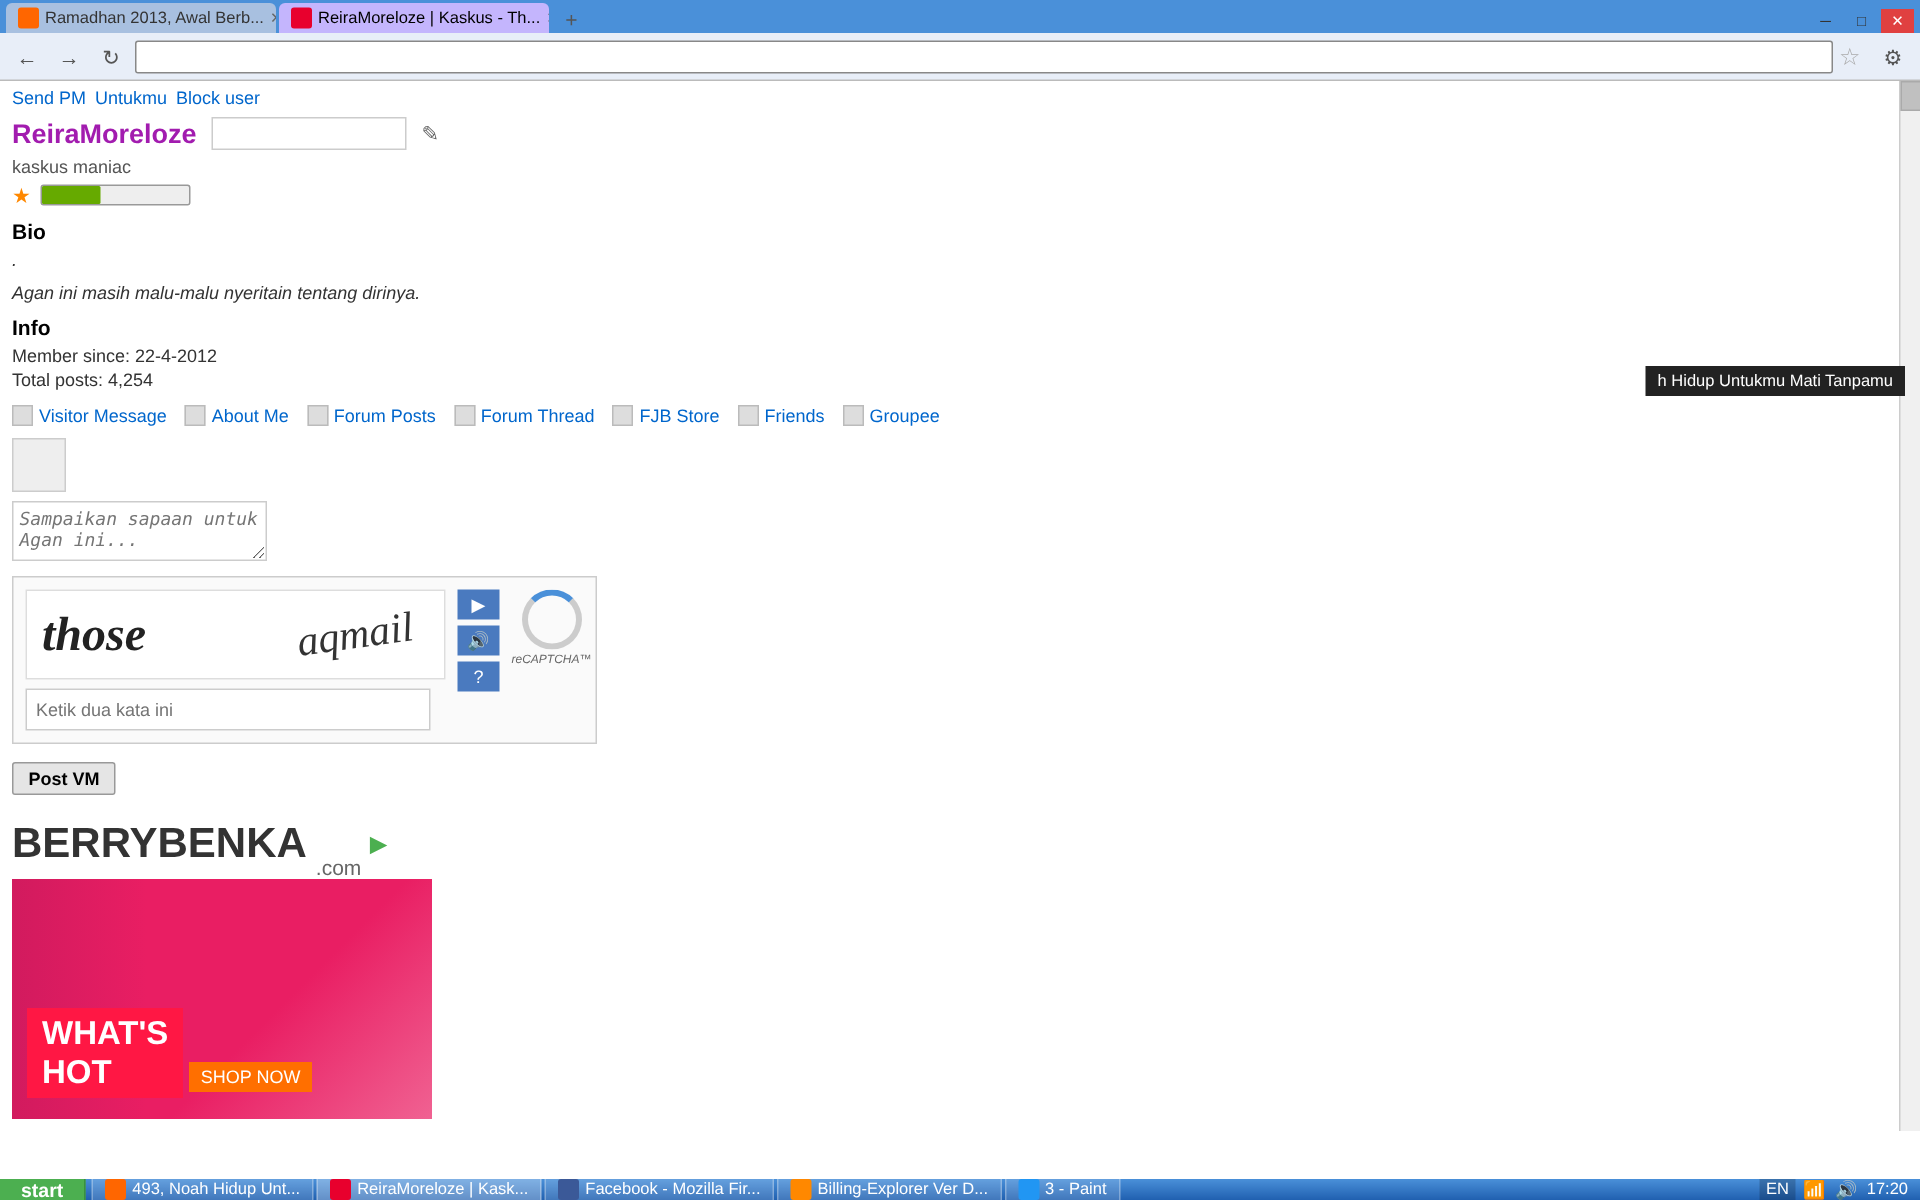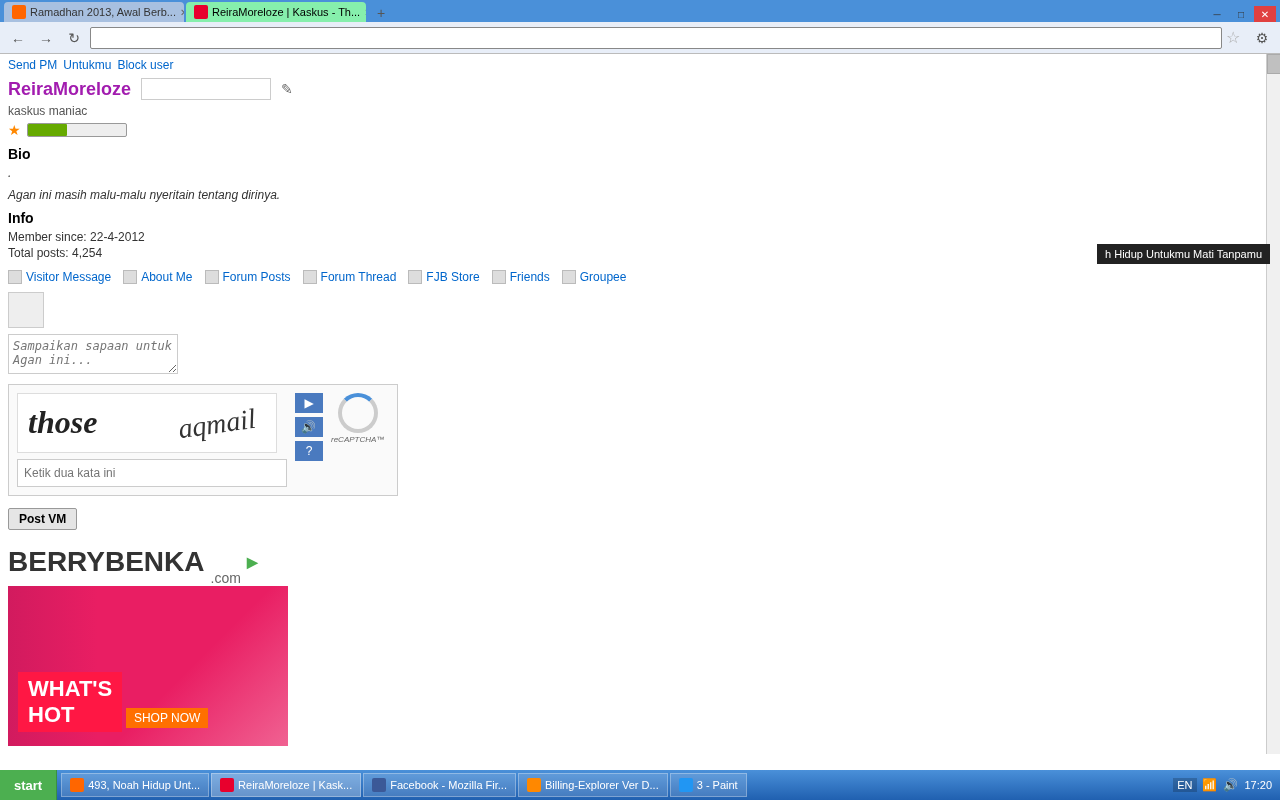--- a/index.html
+++ b/index.html
@@ -2,21 +2,21 @@
 <html><head>
   <meta charset="utf-8">
   <style>
     * { margin: 0; padding: 0; box-sizing: border-box; }
     body { font-family: Arial, sans-serif; font-size: 13px; background: #fff; overflow-x: hidden; }
 
     
     .browser-chrome { width: 1280px; background: #dce6f5; }
     .tab { display: flex; align-items: center; height: 20px; padding: 0 8px; font-size: 11px; border-radius: 4px 4px 0 0; max-width: 180px; overflow: hidden; white-space: nowrap; text-overflow: ellipsis; }
     .tab.inactive { background: #a8c0e0; color: #333; margin-right: 2px; }
-    .tab.active { background: #86efac; color: #000; margin-right: 2px; margin-top: 24px; }
+    .tab.active { background: #c4b5fd; color: #000; margin-right: 2px; margin-top: 24px; }
     .tab-close { margin-left: 4px; color: #666; font-size: 10px; cursor: pointer; }
     .tab-icon { width: 14px; height: 14px; background: #ff6600; border-radius: 2px; margin-right: 4px; flex-shrink: 0; display: inline-block; }
     .tab-icon.kaskus { background: #e8002d; }
     .tab-new { width: 18px; height: 18px; display: flex; align-items: center; justify-content: center; color: #555; font-size: 14px; margin-left: 4px; cursor: pointer; }
     .window-controls { margin-left: auto; display: flex; gap: 2px; }
     .win-btn { width: 22px; height: 16px; display: flex; align-items: center; justify-content: center; font-size: 10px; cursor: pointer; color: #333; }
     .win-btn.close { background: #e04040; color: white; }
 
     .nav-bar { background: #e8eef8; display: flex; align-items: center; height: 32px; padding: 0 6px; border-bottom: 1px solid #bbb; gap: 4px; }
     .nav-btn { width: 24px; height: 24px; display: flex; align-items: center; justify-content: center; font-size: 14px; color: #555; cursor: pointer; border: 1px solid transparent; border-radius: 3px; }
@@ -48,21 +48,21 @@
     .profile-nav { display: flex; align-items: center; gap: 12px; margin: 10px 0 8px 0; flex-wrap: wrap; }
     .profile-nav-item { display: flex; align-items: center; gap: 4px; color: #0066cc; text-decoration: none; font-size: 12px; }
     .nav-img-placeholder { width: 14px; height: 14px; background: #ddd; border: 1px solid #bbb; display: inline-block; }
 
     .vm-area { margin: 6px 0; }
     .vm-small-img { width: 36px; height: 36px; background: #eee; border: 1px solid #ccc; display: block; margin-bottom: 6px; }
 
     .vm-textarea { width: 170px; height: 40px; border: 1px solid #ccc; padding: 4px; font-size: 12px; color: #999; resize: vertical; font-style: italic; display: block; margin-bottom: 10px; }
 
     .captcha-box { display: flex; align-items: flex-start; gap: 8px; border: 1px solid #ccc; padding: 8px; width: 390px; margin-bottom: 8px; background: #fafafa; }
-    .captcha-image { width: 260px; height: 60px; background: #fff; border: 1px solid #ddd; display: flex; align-items: center; justify-content: center; overflow: hidden; position: relative; }
+    .captcha-image { width: 280px; height: 60px; background: #fff; border: 1px solid #ddd; display: flex; align-items: center; justify-content: center; overflow: hidden; position: relative; }
     .captcha-text-1 { font-family: Georgia, serif; font-size: 32px; font-weight: bold; color: #222; font-style: italic; position: absolute; left: 10px; top: 10px; }
     .captcha-text-2 { font-family: 'Times New Roman', serif; font-size: 28px; color: #333; font-style: italic; position: absolute; right: 20px; top: 14px; transform: rotate(-8deg); }
     .captcha-controls { display: flex; flex-direction: column; gap: 4px; }
     .captcha-ctrl-btn { width: 28px; height: 20px; background: #4a7abf; border: none; cursor: pointer; display: flex; align-items: center; justify-content: center; }
     .captcha-ctrl-icon { color: white; font-size: 12px; }
     .recaptcha-logo { display: flex; flex-direction: column; align-items: center; justify-content: flex-end; font-style: italic; }
     .recaptcha-circle { width: 40px; height: 40px; border: 4px solid #cccccc; border-top-color: #4a90d9; border-radius: 50%; display: block; }
     .recaptcha-label { font-size: 8px; color: #666; margin-top: 2px; }
 
     .captcha-input { width: 270px; height: 28px; border: 1px solid #ccc; padding: 0 6px; font-size: 12px; display: block; color: #999; }
@@ -73,21 +73,21 @@
     .floating-banner { position: absolute; top: 190px; right: 10px; background: #222; color: white; padding: 4px 8px; font-size: 11px; white-space: nowrap; z-index: 10; }
 
     
     .ad-area { margin-top: 8px; }
     .ad-brand { font-size: 28px; font-weight: bold; color: #333; display: flex; align-items: center; gap: 6px; }
     .ad-image { width: 280px; height: 160px; background: linear-gradient(135deg, #e91e63 0%, #e91e63 60%, #f06292 100%); position: relative; overflow: hidden; display: flex; flex-direction: column; align-items: flex-start; justify-content: flex-end; }
     .ad-what-hot { background: #ff1744; color: white; font-weight: bold; font-size: 22px; padding: 4px 10px; margin-bottom: 4px; display: inline-block; }
     .ad-shop-now { background: #ff6f00; color: white; font-size: 12px; padding: 3px 8px; display: inline-block; }
 
     
-    .taskbar { position: fixed; bottom: 0; left: 0; width: 1280px; height: 30px; background: linear-gradient(to bottom, #4a90d9, #2060b0); display: flex; align-items: center; z-index: 100; }
+    .taskbar { position: fixed; bottom: 0; left: 0; width: 1280px; height: 14px; background: linear-gradient(to bottom, #4a90d9, #2060b0); display: flex; align-items: center; z-index: 100; }
     .start-btn { background: #4caf50; color: white; font-weight: bold; font-size: 13px; padding: 0 14px; height: 100%; display: flex; align-items: center; border-right: 1px solid #3a9040; cursor: pointer; }
     .taskbar-items { display: flex; gap: 2px; padding: 0 4px; flex: 1; }
     .taskbar-item { background: rgba(255,255,255,0.15); border: 1px solid rgba(255,255,255,0.3); color: white; font-size: 11px; padding: 2px 8px; height: 24px; display: flex; align-items: center; gap: 4px; cursor: pointer; max-width: 160px; overflow: hidden; white-space: nowrap; }
     .taskbar-item.active { background: rgba(255,255,255,0.3); }
     .taskbar-icon { width: 14px; height: 14px; border-radius: 2px; flex-shrink: 0; }
     .taskbar-icon.orange { background: #ff6600; }
     .taskbar-icon.kaskus-red { background: #e8002d; }
     .taskbar-icon.fb { background: #3b5998; }
     .taskbar-icon.billing { background: #ff8800; }
     .taskbar-icon.paint { background: #2196F3; }

